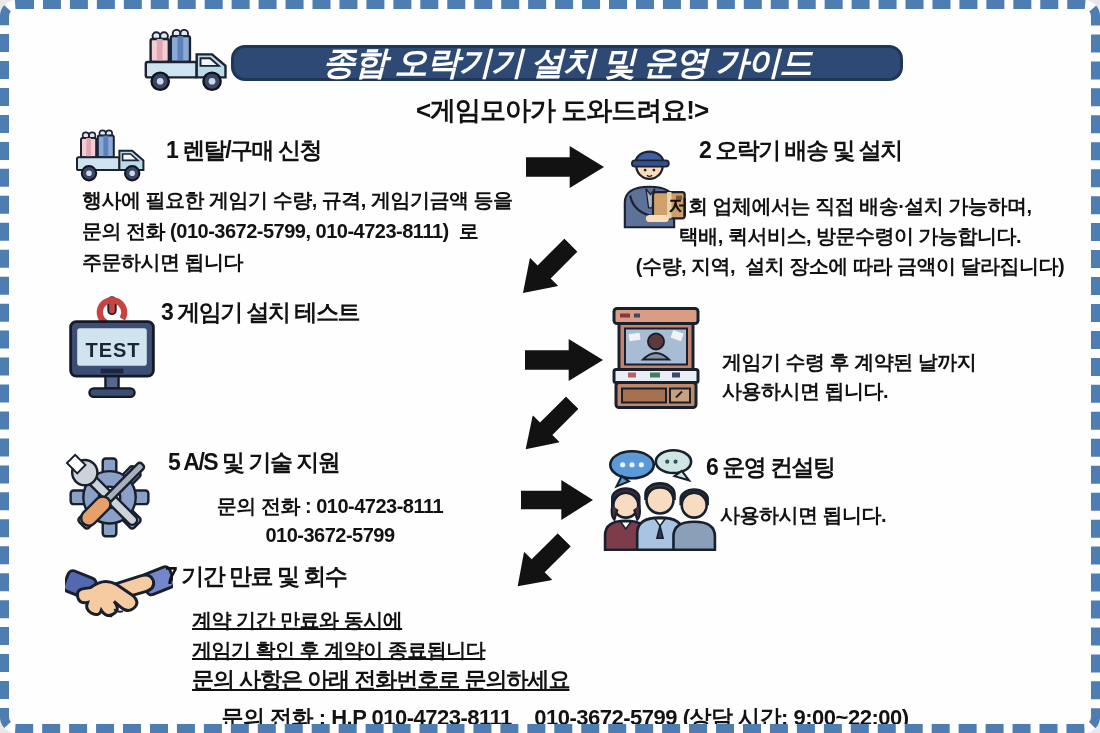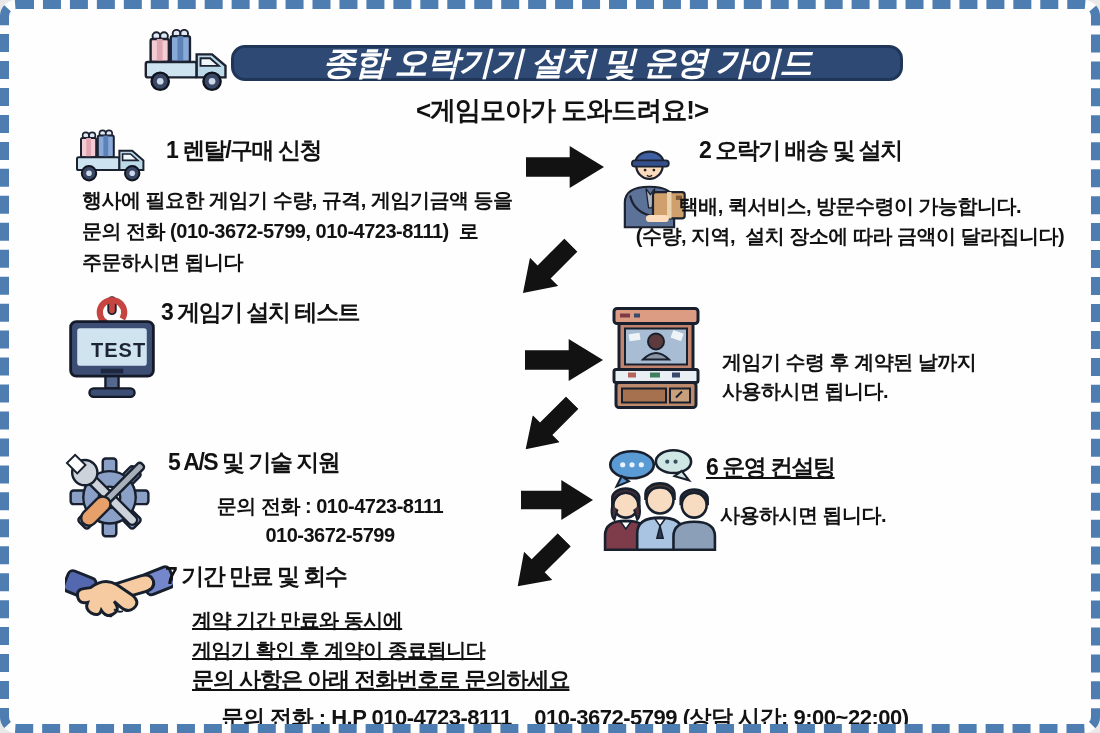--- a/index.html
+++ b/index.html
@@ -19,21 +19,21 @@
     position:absolute;left:12px;top:84px;width:100%;text-align:center;
     font-size:26px;font-weight:bold;letter-spacing:-1px;white-space:pre;
   }
   .step-title{position:absolute;font-size:23px;font-weight:bold;letter-spacing:-1.5px;white-space:pre;}
   .body{position:absolute;font-size:20px;font-weight:bold;letter-spacing:-0.5px;}
   .body div{white-space:pre;}
   .big-line{font-size:22px;letter-spacing:-1px;}
   .arrow{position:absolute;background:#121212;
     clip-path:polygon(0% 27%,56% 27%,56% 0%,100% 50%,56% 100%,56% 73%,0% 73%);}
   .rot135{transform:rotate(135deg);}
-  .test-label{position:absolute;font-size:20px;font-weight:bold;letter-spacing:1px;color:#1d2435;margin-left:20px;}
+  .test-label{position:absolute;text-align:center;font-size:20px;font-weight:bold;letter-spacing:1px;color:#1d2435;}
   .footer{
     position:absolute;left:15px;top:694px;width:100%;text-align:center;
     font-size:22px;font-weight:bold;letter-spacing:-0.5px;white-space:pre;
   }
   svg{display:block;width:100%;height:100%;}
 </style>
 </head>
 <body>
 
 <div class="page">
@@ -102,20 +102,21 @@
       <path d="M42 54 l5 7 5-7 -3 22 h-4 z" fill="#aeb6c2" stroke="#1c2230" stroke-width="1.5"></path>
       <rect x="50" y="58" width="36" height="30" rx="3" fill="#cfa06c" stroke="#1c2230" stroke-width="2.5"></rect>
       <rect x="66" y="58" width="5" height="30" fill="#e9d3ae"></rect>
       <rect x="76" y="62" width="7" height="5" fill="#7e5a34"></rect>
       <path d="M24 62 q4 20 28 24" stroke="#1c2230" stroke-width="2.5" fill="none"></path>
       <path d="M46 88 h18" stroke="#fcdcbc" stroke-width="8" stroke-linecap="round"></path>
     </svg>
   </div>
   <div class="step-title" style="left:690px;top:126px;">2 오락기 배송 및 설치</div>
   <div class="body" style="left:608px;top:182px;width:466px;text-align:center;line-height:30px;">
+    <div>저회 업체에서는 직접 배송·설치 가능하며,</div>
     <div>택배, 퀵서비스, 방문수령이 가능합니다.</div>
     <div>(수량, 지역,  설치 장소에 따라 금액이 달라집니다)</div>
   </div>
 
   <div class="arrow rot135" style="left:504px;top:240px;width:68px;height:40px;"></div>
 
   <div class="abs" style="left:56px;top:284px;width:94px;height:110px;">
     <svg viewBox="0 0 100 112">
       <rect x="46" y="2" width="8" height="18" rx="4" fill="#c64540" stroke="#1c2230" stroke-width="2"></rect>
       <circle cx="50" cy="18" r="13" fill="none" stroke="#c64540" stroke-width="6.5" stroke-dasharray="62 20" transform="rotate(118 50 18)"></circle>
@@ -219,21 +220,21 @@
         <path d="M50 68 l5 7 5 -7 z" fill="#ffffff" stroke-width="1.5"></path>
         <path d="M55 75 l-3 12 h6 z" fill="#2c3b55" stroke-width="1.5"></path>
       </g>
       <g stroke="#18202e" stroke-width="2.5">
         <circle cx="88" cy="55" r="12" fill="#f8dcc2"></circle>
         <path d="M75 55 a13 12 0 0 1 26 0 l0 -6 a13 9 0 0 0 -26 0 z" fill="#4a3a34"></path>
         <path d="M68 98 v-13 q0 -14 20 -14 q20 0 20 14 v13 z" fill="#8ba0b8"></path>
       </g>
     </svg>
   </div>
-  <div class="step-title" style="left:697px;top:443px;text-decoration:underline;">6 운영 컨설팅</div>
+  <div class="step-title" style="left:697px;top:443px;">6 운영 컨설팅</div>
   <div class="body" style="left:711px;top:492px;line-height:29px;">
     <div>사용하시면 됩니다.</div>
   </div>
 
   <div class="arrow rot135" style="left:499px;top:534px;width:66px;height:40px;"></div>
 
   <div class="abs" style="left:56px;top:547px;width:108px;height:78px;">
     <svg viewBox="0 0 110 75">
       <rect x="0" y="16" width="30" height="22" rx="5" fill="#5468b0" stroke="#18202e" stroke-width="3" transform="rotate(22 15 27)"></rect>
       <rect x="80" y="12" width="30" height="22" rx="5" fill="#7487cc" stroke="#18202e" stroke-width="3" transform="rotate(-22 95 23)"></rect>

